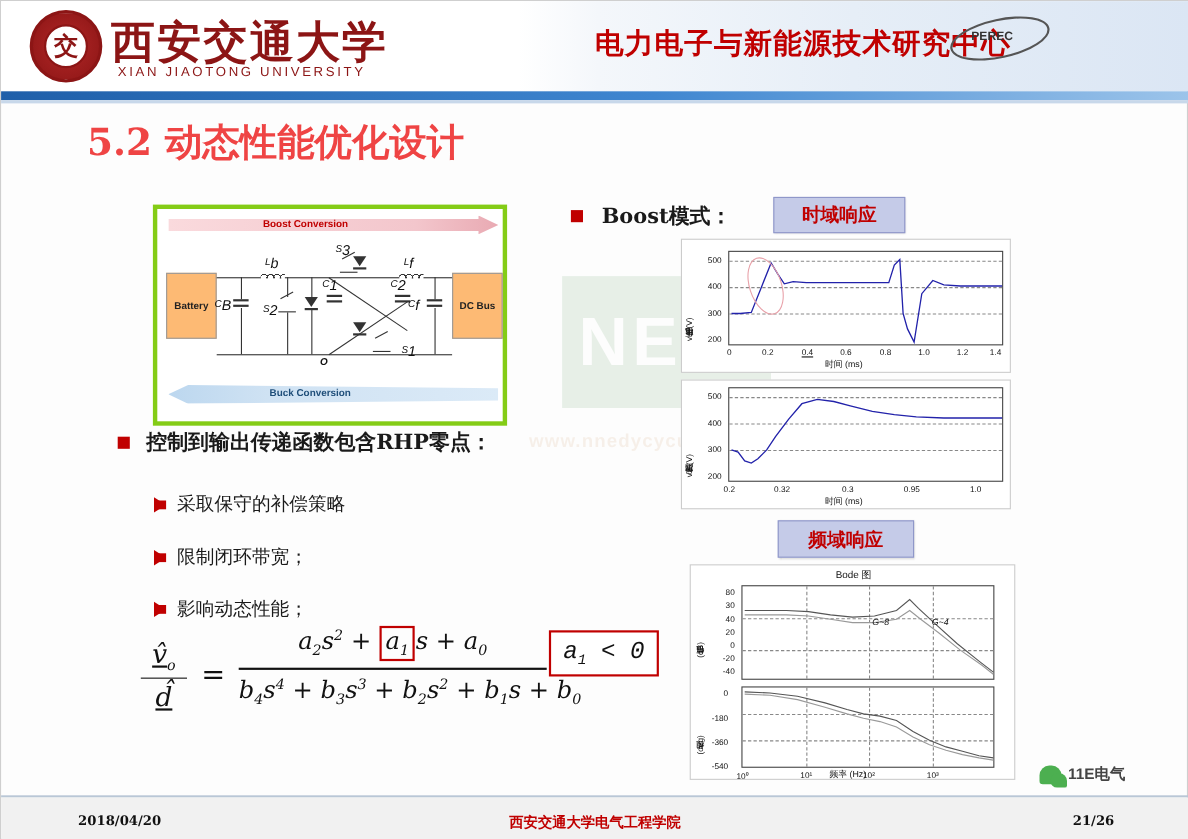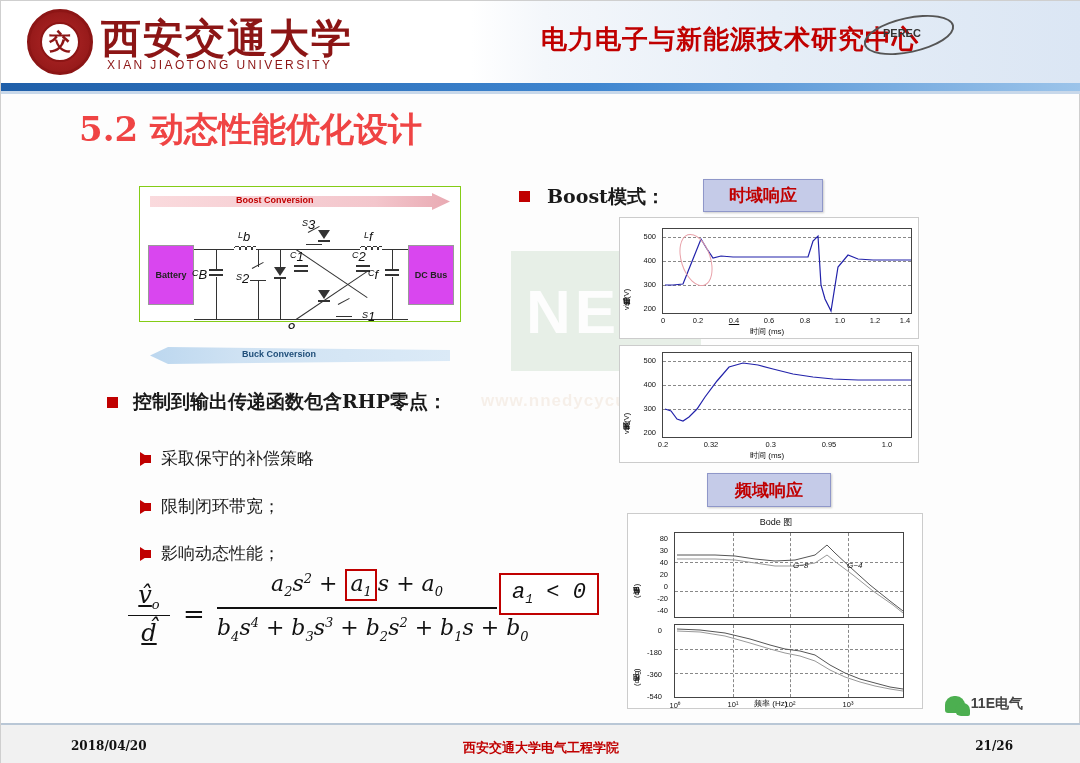--- a/index.html
+++ b/index.html
@@ -114,44 +114,44 @@
     letter-spacing: 4px;
   }
   .wm-url {
     position: absolute; left: 10px; top: 150px;
     font-size: 17px; color: #c08040; font-weight: bold;
     letter-spacing: 1px;
   }
 
   
   .circuit {
-    position: absolute; left: 138px; top: 185px; width: 322px; height: 136px;
+    position: absolute; left: 138px; top: 185px; width: 322px; height: 201px;
     background: #ffffff;
-    border: 1px solid #84cc16;
+    border: 4px solid #84cc16;
   }
   .boost-arrow {
     position: absolute; left: 10px; top: 6px; width: 300px; height: 17px;
     background: linear-gradient(90deg, #fadadd 0%, #f3c6cc 75%, #e9aab3 100%);
     clip-path: polygon(0 3px, calc(100% - 18px) 3px, calc(100% - 18px) 0, 100% 50%, calc(100% - 18px) 100%, calc(100% - 18px) calc(100% - 3px), 0 calc(100% - 3px));
   }
   .boost-arrow span {
     position: absolute; left: 86px; top: 2px;
     font-size: 9px; font-weight: bold; color: #c00000;
   }
   .buck-arrow {
     position: absolute; left: 10px; top: 160px; width: 300px; height: 17px;
     background: linear-gradient(270deg, #dbeaf7 0%, #cfe2f3 70%, #bcd7ef 100%);
     clip-path: polygon(18px 0, 100% 3px, 100% calc(100% - 3px), 18px 100%, 18px 100%, 0 50%);
   }
   .buck-arrow span {
     position: absolute; left: 92px; top: 2px;
     font-size: 9px; font-weight: bold; color: #1f4e79;
   }
   .blk {
-    position: absolute; background: #d946ef; border: 1px solid #999;
+    position: absolute; background: #fdba74; border: 1px solid #999;
     display: flex; align-items: center; justify-content: center;
     font-size: 9px; font-weight: bold; color: #222;
   }
   .wireh { position: absolute; background: #333; height: 1px; }
   .wirev { position: absolute; background: #333; width: 1px; }
   .lbl { position: absolute; font-size: 9px; font-style: italic; color: #111; }
   .lbl-b { position: absolute; font-size: 9px; font-weight: bold; color: #111; }
   .ind {
     position: absolute; height: 8px; width: 22px;
     background:

